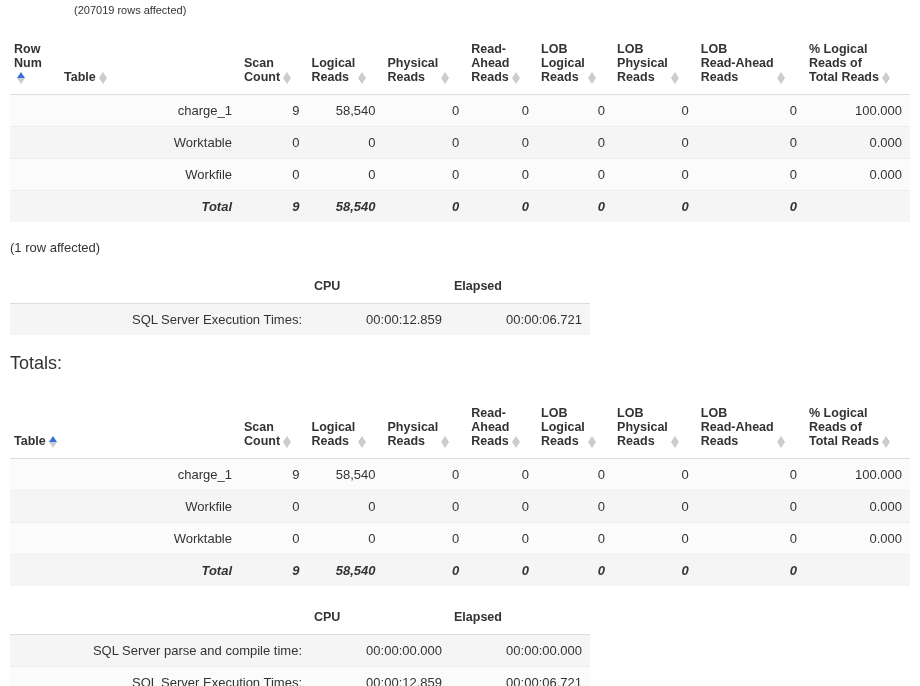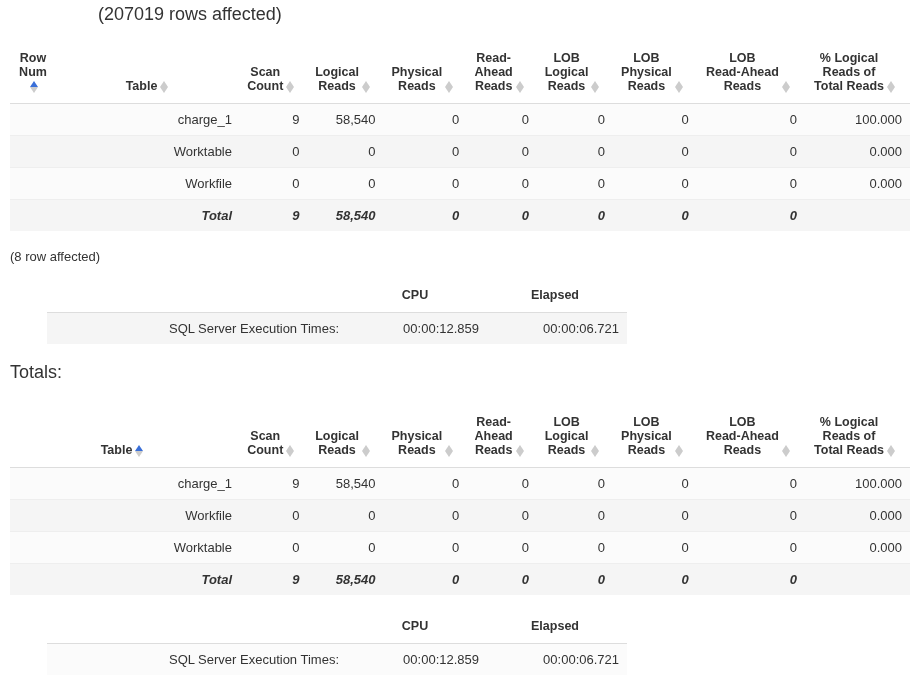--- a/index.html
+++ b/index.html
@@ -5,40 +5,40 @@
     * { box-sizing: border-box; margin: 0; padding: 0; }
     body {
       font-family: Arial, Helvetica, sans-serif;
       font-size: 13px;
       color: #333;
       background: #fff;
       padding: 4px 10px;
       width: 920px;
     }
     .rows-affected {
-      margin-left: 88px;
+      margin-left: 64px;
       margin-bottom: 20px;
-      font-size: 18px;
+      font-size: 11px;
     }
     table {
       border-collapse: collapse;
       width: 900px;
       margin-bottom: 18px;
     }
-    table.timing { width: 580px; margin-left: 37px; }
+    table.timing { width: 580px; }
     th {
       font-weight: bold;
-      text-align: center;
+      text-align: left;
       padding: 6px 8px 10px 4px;
       vertical-align: bottom;
       font-size: 12.5px;
       position: relative;
       border-bottom: 1px solid #ddd;
     }
-    th.left { text-align: center; }
+    th.left { text-align: left; }
     td {
       padding: 8px 8px 8px 4px;
       text-align: right;
       border-top: 1px solid #eee;
       font-size: 13px;
       background: #fbfbfb;
     }
     td.left { text-align: right; }
     tr.striped td { background: #f5f5f5; }
     tr.totalrow td { font-weight: bold; font-style: italic; }
@@ -166,21 +166,21 @@
       <td>0</td>
       <td>0</td>
       <td>0</td>
       <td>0</td>
       <td>0</td>
       <td></td>
     </tr>
   </tbody>
 </table>
 
-<div class="affected-single">(8 row affected)</div>
+<div class="affected-single">(1 row affected)</div>
 
 <table class="timing">
   <thead>
     <tr>
       <th class="left" style="width:300px"></th>
       <th>CPU</th>
       <th>Elapsed</th>
     </tr>
   </thead>
   <tbody>
@@ -294,20 +294,25 @@
 
 <table class="timing">
   <thead>
     <tr>
       <th class="left" style="width:300px"></th>
       <th>CPU</th>
       <th>Elapsed</th>
     </tr>
   </thead>
   <tbody>
+    <tr class="striped">
+      <td class="left">SQL Server parse and compile time:</td>
+      <td>00:00:00.000</td>
+      <td>00:00:00.000</td>
+    </tr>
     <tr>
       <td class="left">SQL Server Execution Times:</td>
       <td>00:00:12.859</td>
       <td>00:00:06.721</td>
     </tr>
 
   </tbody>
 </table>
 
 </body></html>

